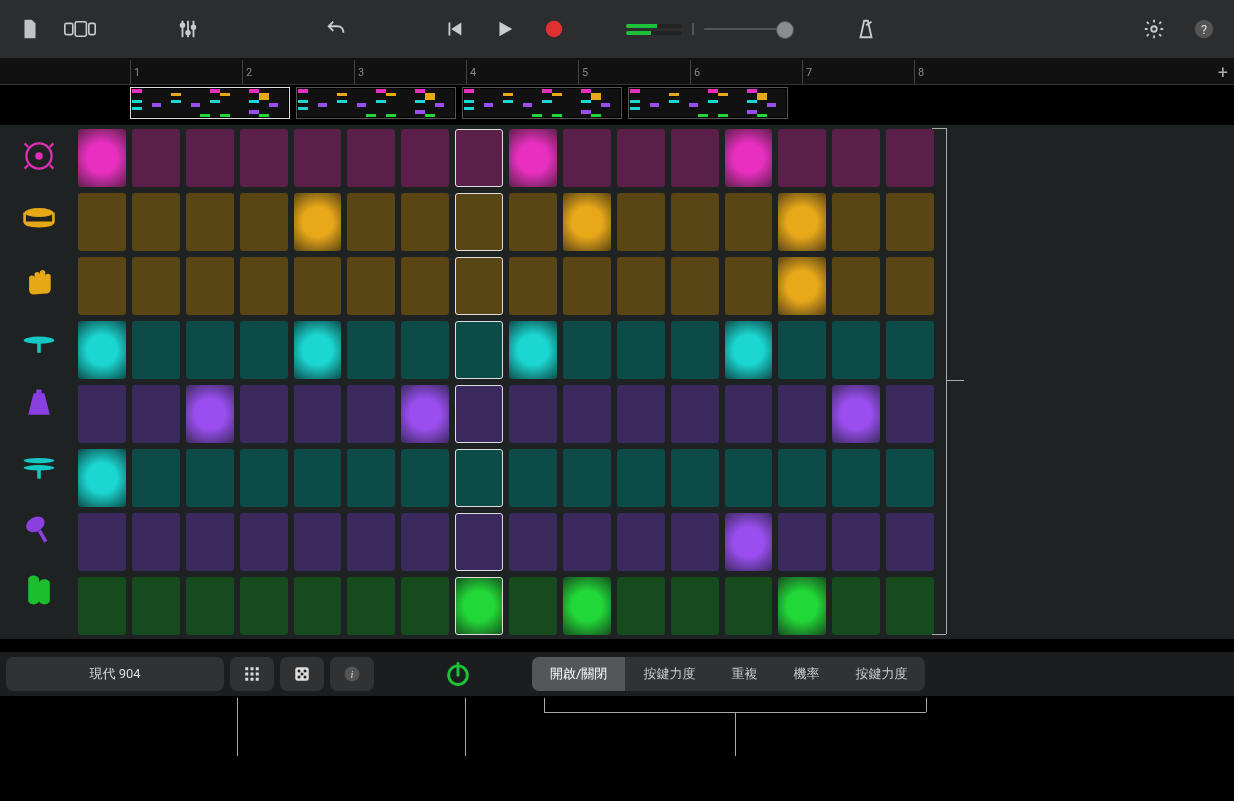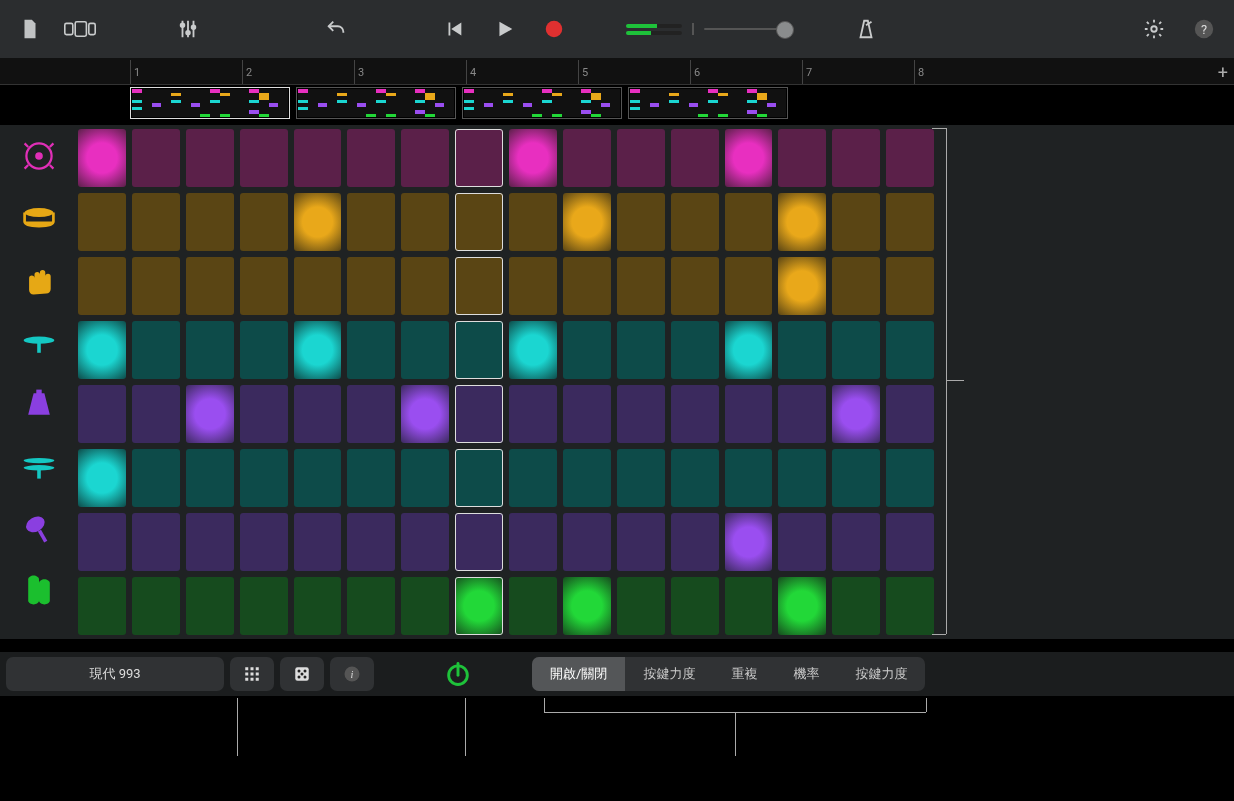--- a/index.html
+++ b/index.html
@@ -861,21 +861,21 @@
           <div class="step" style="background: rgb(22, 75, 30);"></div>
           <div class="step" style="background: radial-gradient(circle, rgb(34, 216, 56) 0%, rgb(34, 216, 56) 40%, rgb(22, 75, 30) 100%);"></div>
           <div class="step" style="background: rgb(22, 75, 30);"></div>
           <div class="step" style="background: rgb(22, 75, 30);"></div>
         </div>
       </div>
   </div>
 
   <div class="bottombar" style="top:652px">
     <div class="bb-btn kit">
-        <span>現代 993</span>
+        <span>現代 904</span>
       </div>
     <div class="bb-btn icon">
       <svg viewBox="0 0 24 24" width="18" height="18" fill="currentColor">
           <rect x="3" y="3" width="4" height="4"></rect>
           <rect x="10" y="3" width="4" height="4"></rect>
           <rect x="17" y="3" width="4" height="4"></rect>
           <rect x="3" y="10" width="4" height="4"></rect>
           <rect x="10" y="10" width="4" height="4"></rect>
           <rect x="17" y="10" width="4" height="4"></rect>
           <rect x="3" y="17" width="4" height="4"></rect>

